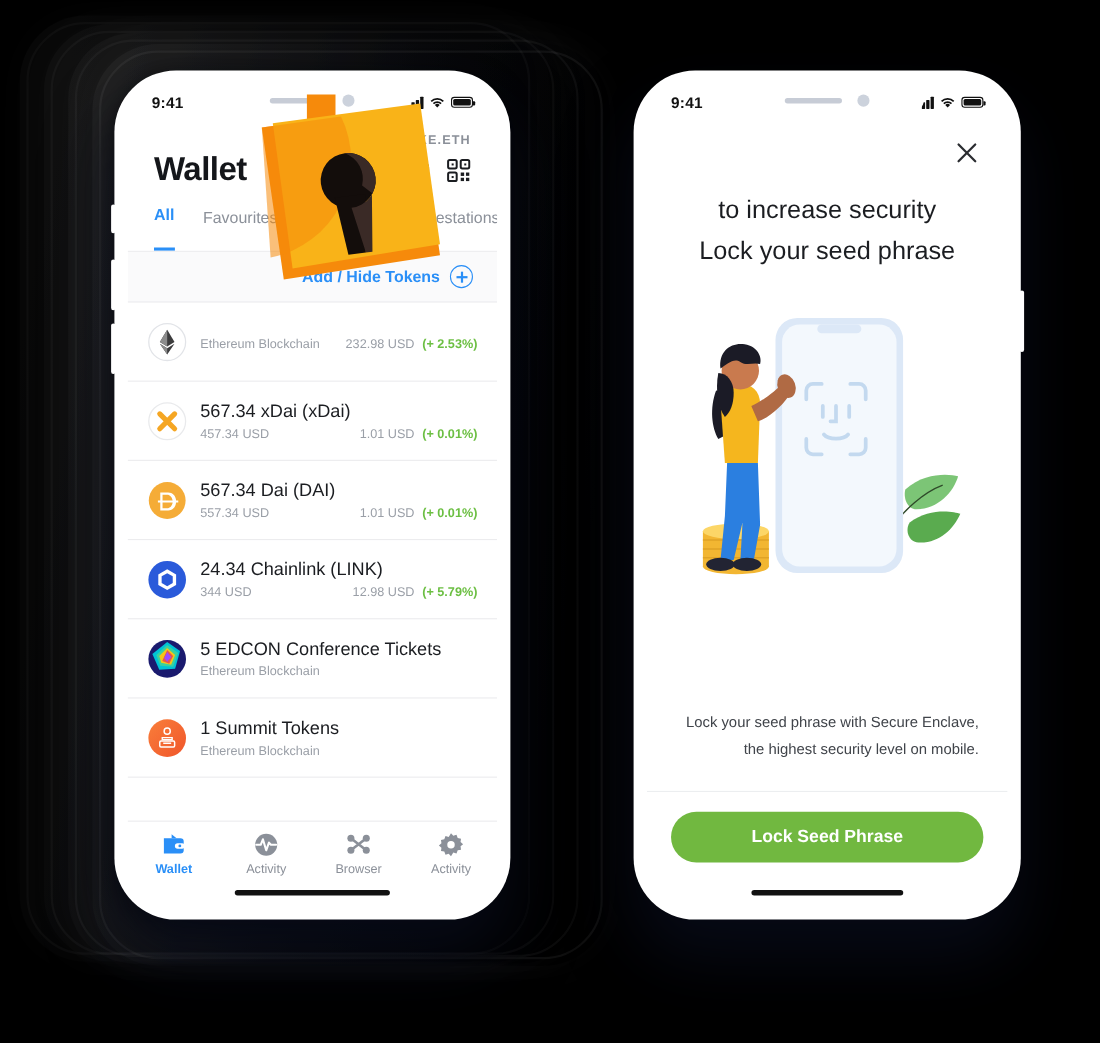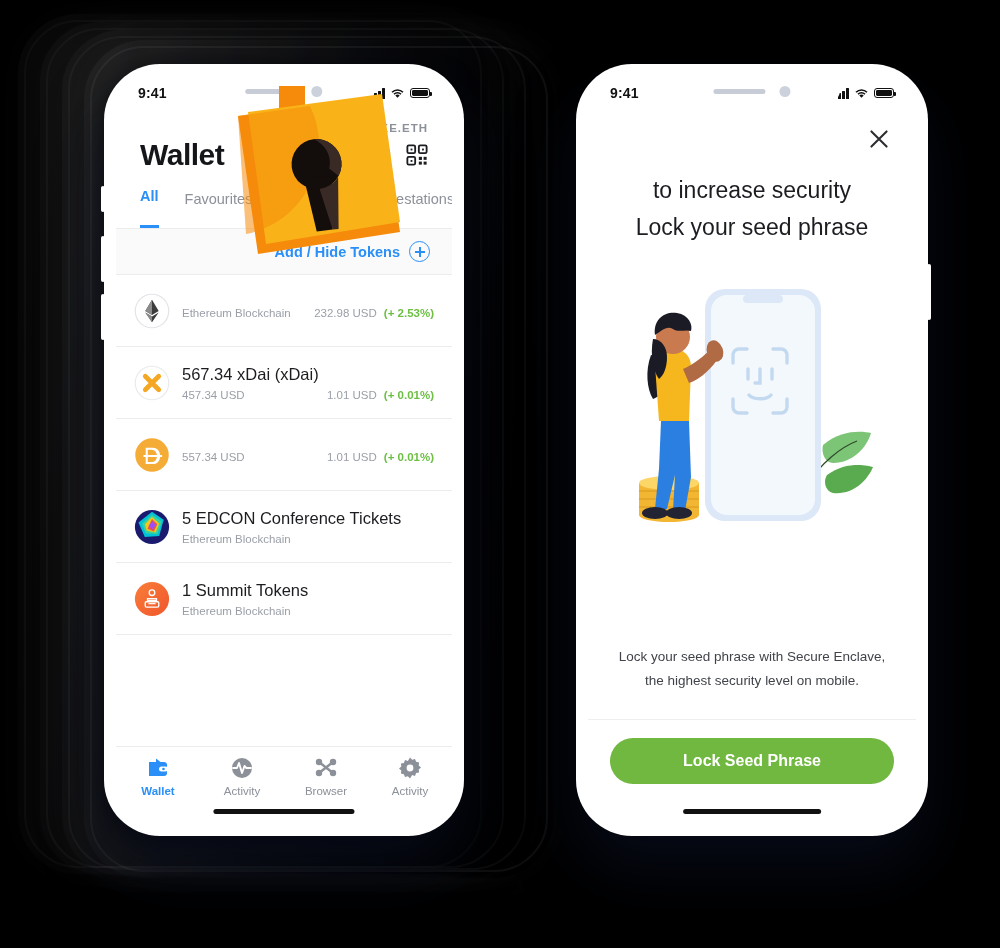--- a/index.html
+++ b/index.html
@@ -135,21 +135,21 @@
   .close-btn {
     position: absolute; top: 50px; right: 24px; width: 26px; height: 26px; z-index: 8;
   }
   .r-content { padding: 96px 30px 0 30px; text-align: center; }
   .r-head { font-size: 23px; color: #1b1d21; line-height: 1.62; font-weight: 400; }
   .r-illus { margin: 22px auto 0; display: block; }
   .r-body-wrap {
     position: absolute; left: 0; right: 0; bottom: 104px;
     border-bottom: 1px solid #eceef0; padding: 0 26px 26px;
   }
-  .r-body { font-size: 13.5px; color: #40444a; line-height: 1.78; text-align: center; }
+  .r-body { font-size: 13.5px; color: #40444a; line-height: 1.78; text-align: right; }
   .cta {
     position: absolute; left: 22px; right: 22px; bottom: 40px;
     height: 46px; border-radius: 26px; background: #71b840;
     display: flex; align-items: center; justify-content: center;
     color: #fff; font-size: 16px; font-weight: 700; border: none; cursor: pointer;
   }
 </style>
 </head>
 <body>
 
@@ -266,30 +266,48 @@
             </div>
           </div>
         </div>
 
         <div class="token-row">
           <svg class="tk-ico" viewBox="0 0 40 40">
             <circle cx="20" cy="20" r="18.6" fill="#F5AC37"></circle>
             <path d="M13 12h8c4.4 0 7.6 3.2 8 8h2.2v2.1H29c-.4 4.8-3.6 8-8 8h-8V22.1h-2.4V20H13v-8Zm2.3 2.1v5.9h10.2c-.5-3.4-2.7-5.9-5.6-5.9h-4.6Zm0 8v5.8h4.6c2.9 0 5.1-2.4 5.6-5.8H15.3Z" fill="#fff"></path>
           </svg>
           <div class="tk-body">
+            <div class="tk-name">567.34 Dai (DAI)</div>
             <div class="tk-sub">
               <div class="tk-chain">557.34 USD</div>
               <div class="tk-right">
                 <div class="tk-usd">1.01 USD</div>
                 <div class="tk-chg">(+ 0.01%)</div>
               </div>
             </div>
           </div>
         </div>
 
+        <div class="token-row">
+          <svg class="tk-ico" viewBox="0 0 40 40">
+            <circle cx="20" cy="20" r="19" fill="#2A5ADA"></circle>
+            <path d="M20 9.5 29 14.7v10.6L20 30.5l-9-5.2V14.7L20 9.5Z" fill="#fff"></path>
+            <path d="M20 13.4l5.6 3.2v6.8L20 26.6l-5.6-3.2v-6.8L20 13.4Z" fill="#2A5ADA"></path>
+          </svg>
+          <div class="tk-body">
+            <div class="tk-name">24.34 Chainlink (LINK)</div>
+            <div class="tk-sub">
+              <div class="tk-chain">344 USD</div>
+              <div class="tk-right">
+                <div class="tk-usd">12.98 USD</div>
+                <div class="tk-chg">(+ 5.79%)</div>
+              </div>
+            </div>
+          </div>
+        </div>
 
         <div class="token-row">
           <svg class="tk-ico" viewBox="0 0 40 40">
             <defs>
                 <clipPath id="cc">
                   <circle cx="20" cy="20" r="19"></circle>
                 </clipPath>
               </defs>
             <g clip-path="url(#cc)">
               <rect width="40" height="40" fill="#1a1a6e"></rect>

